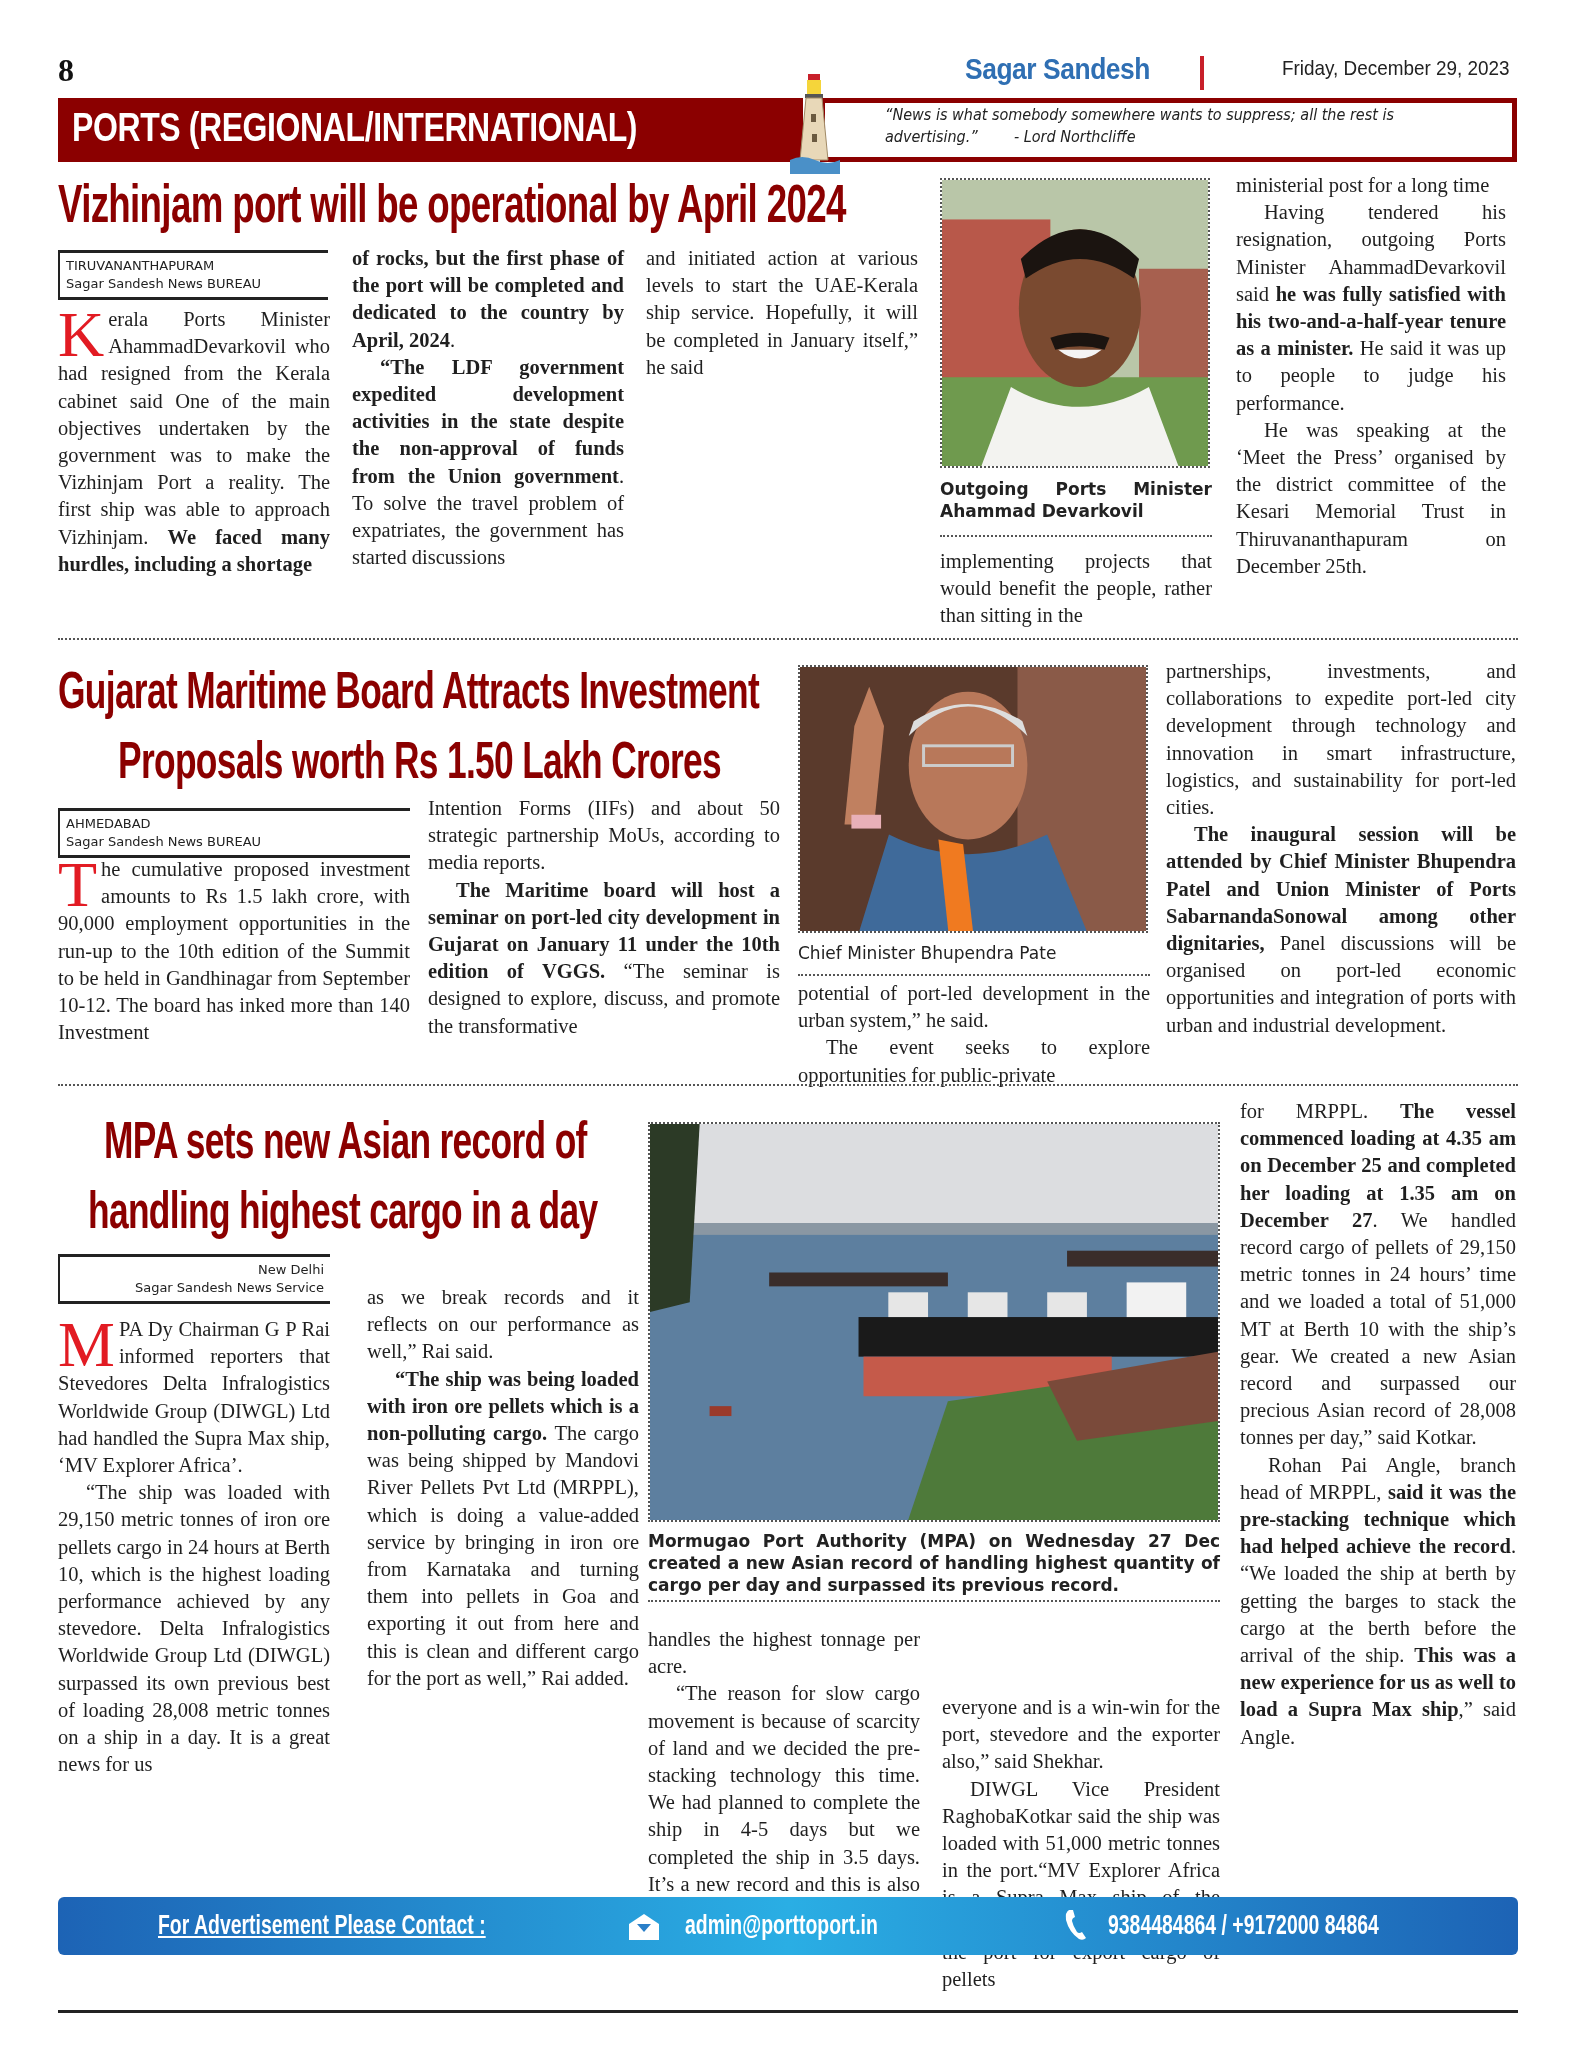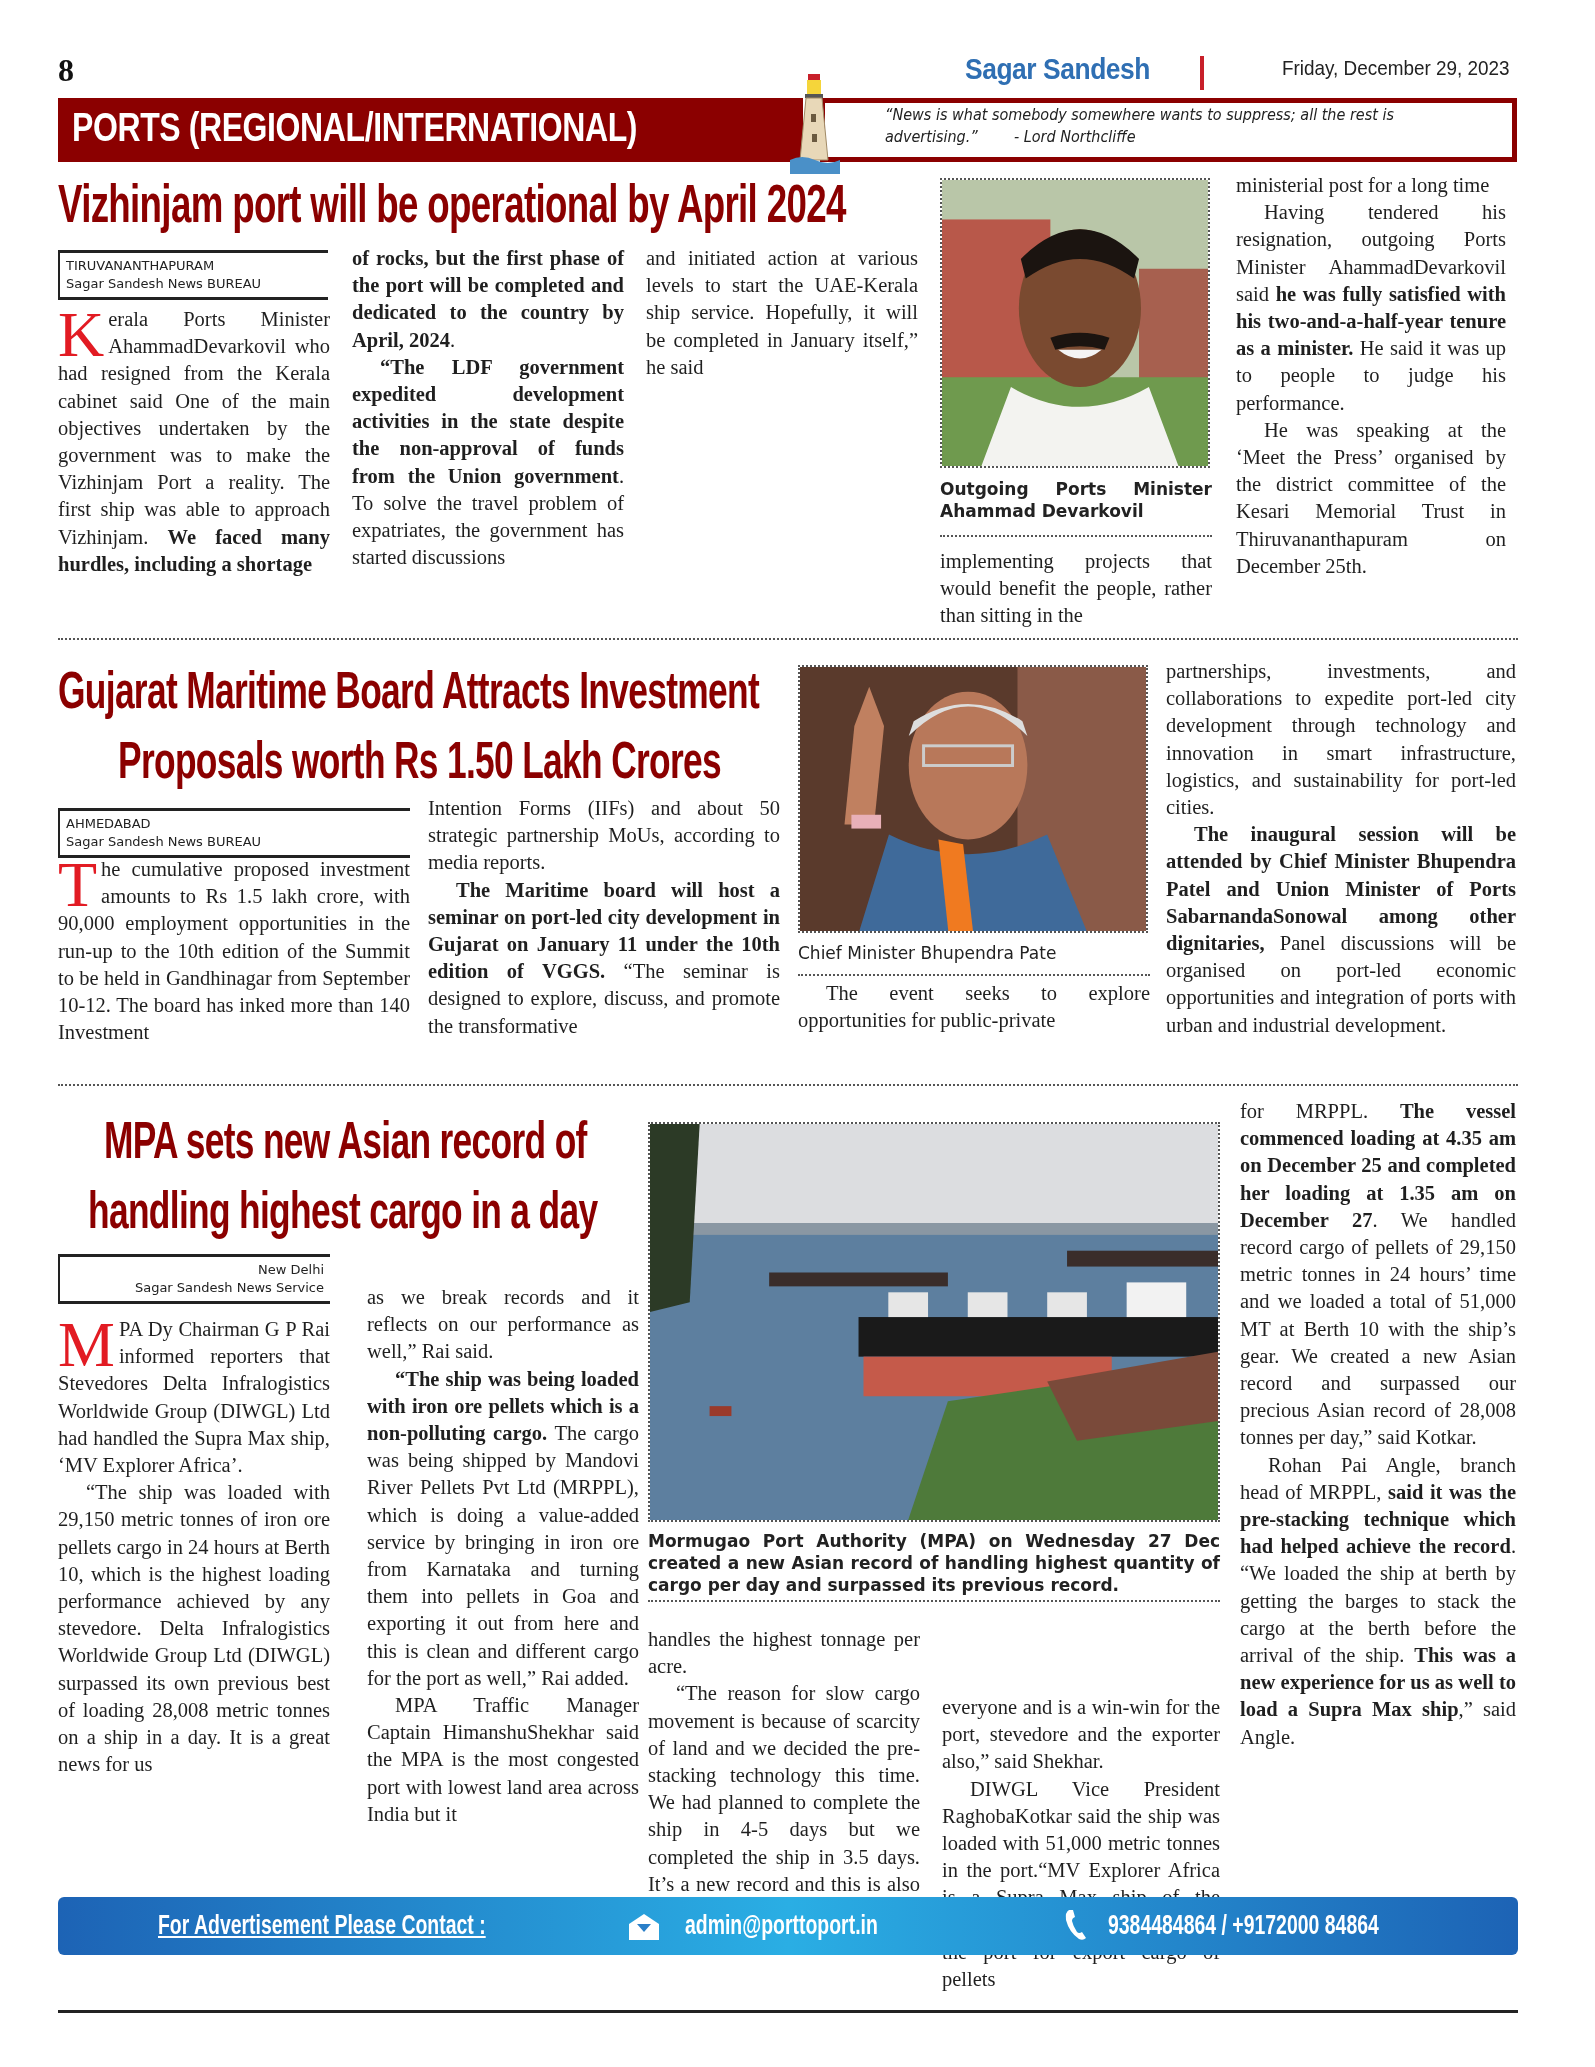--- a/index.html
+++ b/index.html
@@ -154,20 +154,21 @@
     <path d="M60 268 L90 170 Q170 210 250 170 L290 268 Z" fill="#3f6a9a"></path>
     <path d="M140 175 L150 268 L175 268 L165 180 Z" fill="#f07a20"></path>
     <path d="M55 60 L70 20 L85 60 L75 160 L45 160 Z" fill="#c08060"></path>
     <rect x="52" y="150" width="30" height="14" fill="#e8b0b8"></rect>
   </svg>
 </div>
 <div class="abs caption" style="left:798px;top:942px;width:352px;">Chief Minister Bhupendra Pate</div>
 <div class="abs dotline" style="left:798px;top:974px;width:352px;"></div>
 
 <div class="abs col" style="left:798px;top:980px;width:352px;">
+  <p>potential of port-led development in the urban system,” he said.</p>
   <p class="ind">The event seeks to explore opportunities for public-private</p>
 </div>
 
 <div class="abs col" style="left:1166px;top:658px;width:350px;">
   <p>partnerships, investments, and collaborations to expedite port-led city development through technology and innovation in smart infrastructure, logistics, and sustainability for port-led cities.</p>
   <p class="ind"><b>The inaugural session will be attended by Chief Minister Bhupendra Patel and Union Minister of Ports SabarnandaSonowal among other dignitaries,</b><span> Panel discussions will be organised on port-led economic opportunities and integration of ports with urban and industrial development.</span></p>
 </div>
 
 <div class="abs dotline" style="left:58px;top:1084px;width:1460px;"></div>
 
@@ -180,21 +181,20 @@
 </div>
 
 <div class="abs col" style="left:58px;top:1316px;width:272px;">
   <p><span class="dropcap">M</span><span>PA Dy Chairman G P Rai informed reporters that Stevedores Delta Infralogistics Worldwide Group (DIWGL) Ltd had handled the Supra Max ship, ‘MV Explorer Africa’.</span></p>
   <p class="ind">“The ship was loaded with 29,150 metric tonnes of iron ore pellets cargo in 24 hours at Berth 10, which is the highest loading performance achieved by any stevedore. Delta Infralogistics Worldwide Group Ltd (DIWGL) surpassed its own previous best of loading 28,008 metric tonnes on a ship in a day. It is a great news for us</p>
 </div>
 
 <div class="abs col" style="left:352px;top:1284px;width:272px;margin-left:15px;">
   <p>as we break records and it reflects on our performance as well,” Rai said.</p>
   <p class="ind"><b>“The ship was being loaded with iron ore pellets which is a non-polluting cargo.</b><span> The cargo was being shipped by Mandovi River Pellets Pvt Ltd (MRPPL), which is doing a value-added service by bringing in iron ore from Karnataka and turning them into pellets in Goa and exporting it out from here and this is clean and different cargo for the port as well,” Rai added.</span></p>
-  <p class="ind">MPA Traffic Manager Captain HimanshuShekhar said the MPA is the most congested port with lowest land area across India but it</p>
 </div>
 
 <div class="abs photo" style="left:648px;top:1122px;width:572px;height:400px;">
   <svg width="100%" height="100%" viewBox="0 0 572 400" preserveAspectRatio="none">
     <rect width="572" height="110" fill="#dcdde0"></rect>
     <rect y="100" width="572" height="300" fill="#5d7f9f"></rect>
     <rect y="100" width="572" height="12" fill="#8a97a3"></rect>
     <rect x="120" y="150" width="180" height="14" fill="#3a2d2a"></rect>
     <rect x="420" y="128" width="152" height="16" fill="#3a2d2a"></rect>
     <rect x="210" y="195" width="362" height="40" fill="#1a1a1a"></rect>

